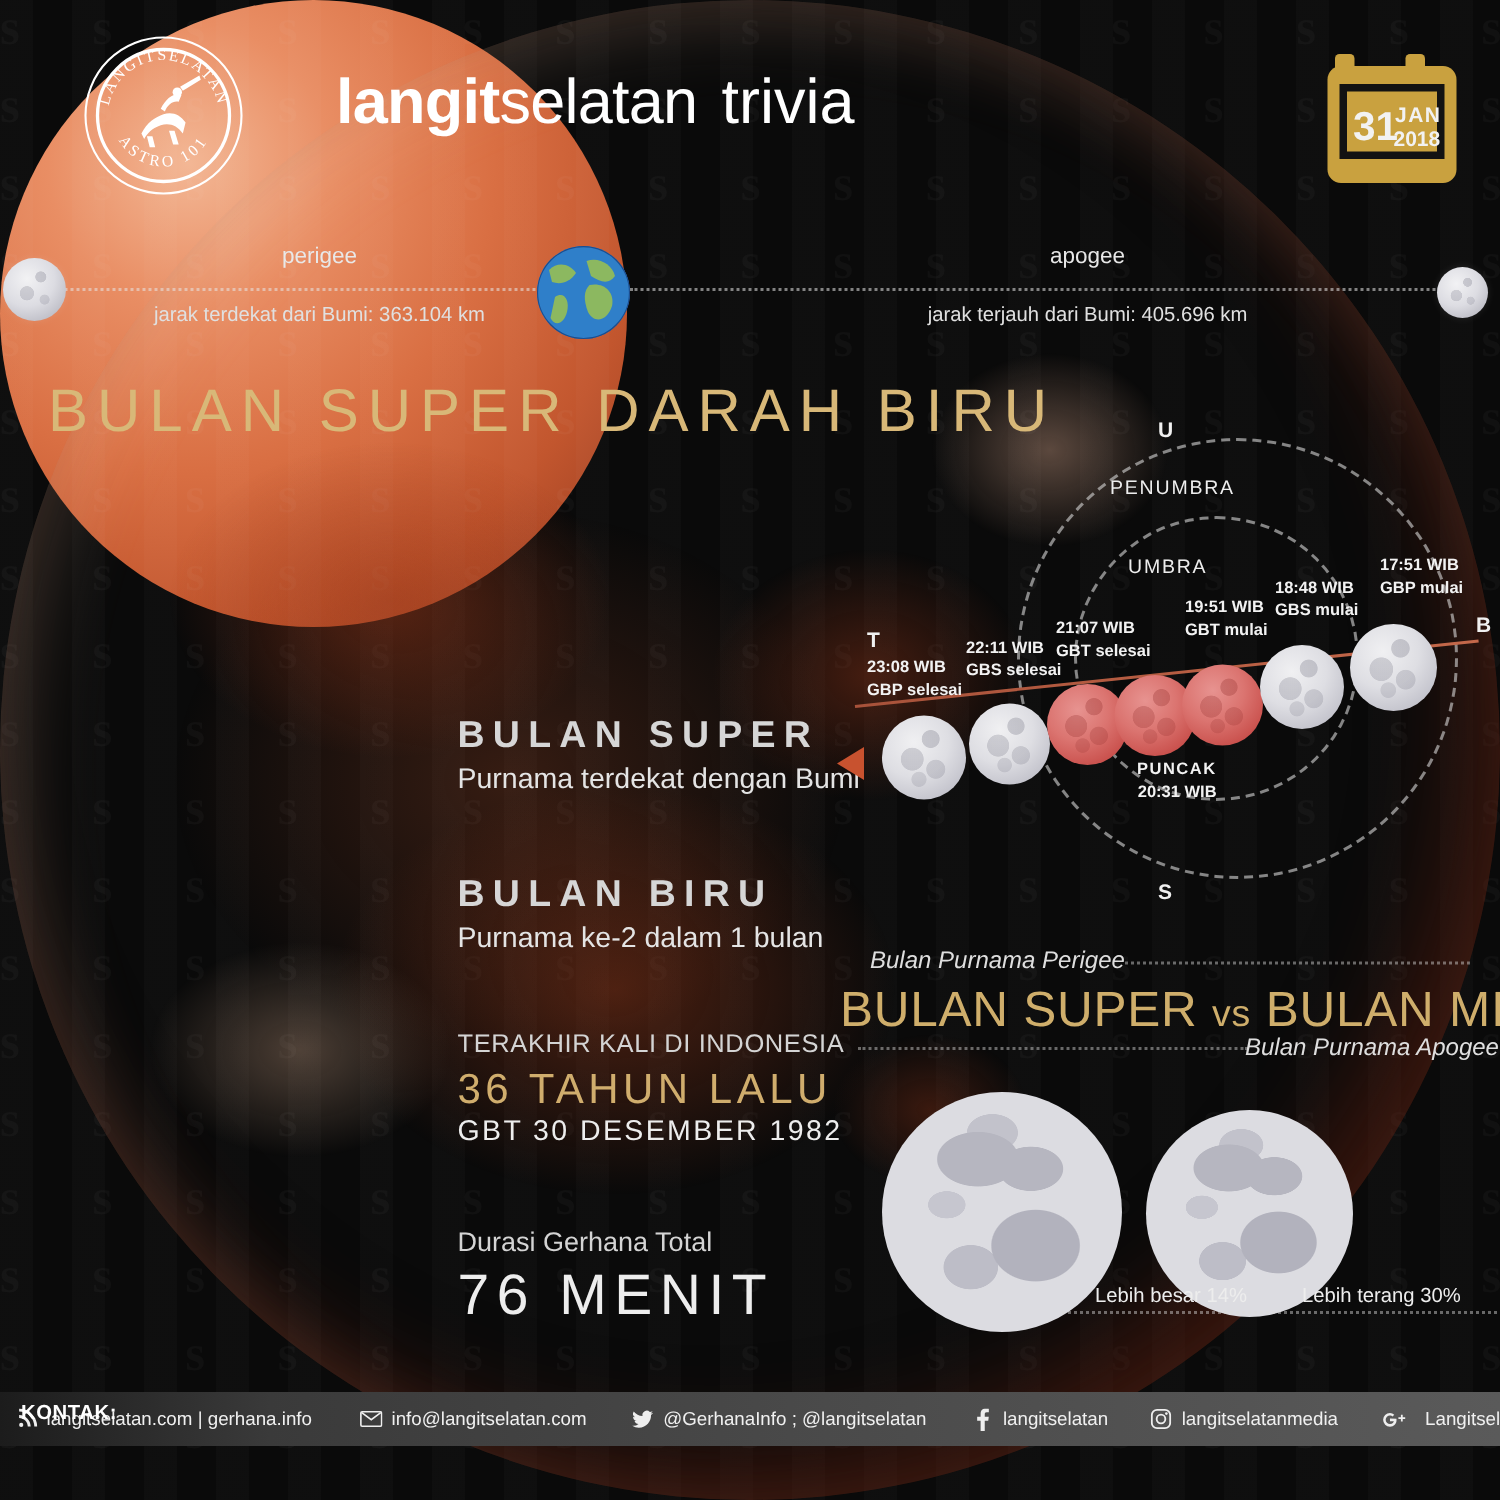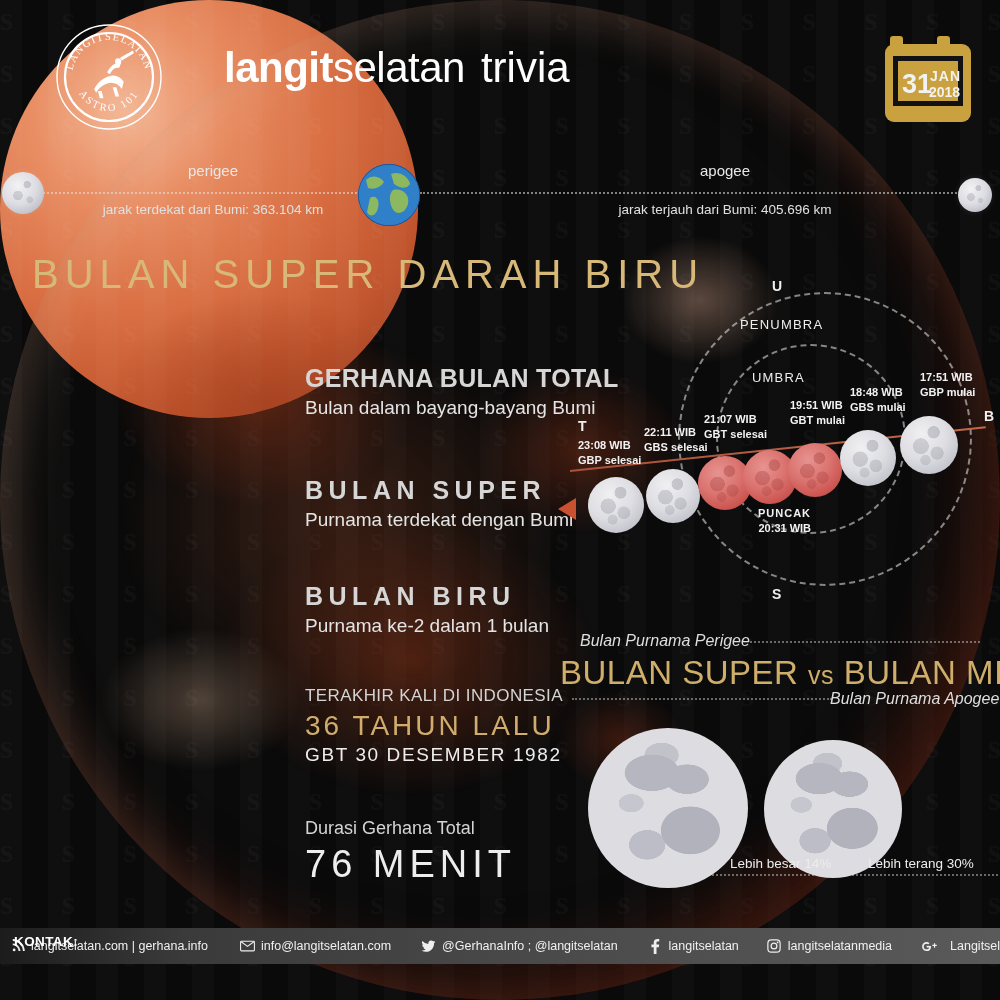--- a/index.html
+++ b/index.html
@@ -333,24 +333,20 @@
     <div class="pa-sub" style="left:590px; top:52px; width:270px;">jarak terjauh dari Bumi: 405.696 km</div>
   </div>
 
   <div id="main-title" class="layer">BULAN SUPER DARAH BIRU</div>
 
   <div id="bloodmoon">
     <div class="craters"></div>
     <div class="limb"></div>
   </div>
 
-  <div class="feat layer" style="left:305px; top:364px;">
-    <div class="feat-h" style="font-size:25px; letter-spacing:0.3px;">GERHANA BULAN TOTAL</div>
-    <div class="feat-s" style="font-size:19px; margin-top:4px;">Bulan dalam bayang-bayang Bumi</div>
-  </div>
 
   <div class="feat layer" style="left:305px; top:476px;">
     <div class="feat-h" style="font-size:25px; letter-spacing:5.5px;">BULAN SUPER</div>
     <div class="feat-s" style="font-size:19px; margin-top:4px;">Purnama terdekat dengan Bumi</div>
   </div>
 
   <div class="feat layer" style="left:305px; top:582px;">
     <div class="feat-h" style="font-size:25px; letter-spacing:5.5px;">BULAN BIRU</div>
     <div class="feat-s" style="font-size:19px; margin-top:4px;">Purnama ke-2 dalam 1 bulan</div>
   </div>

